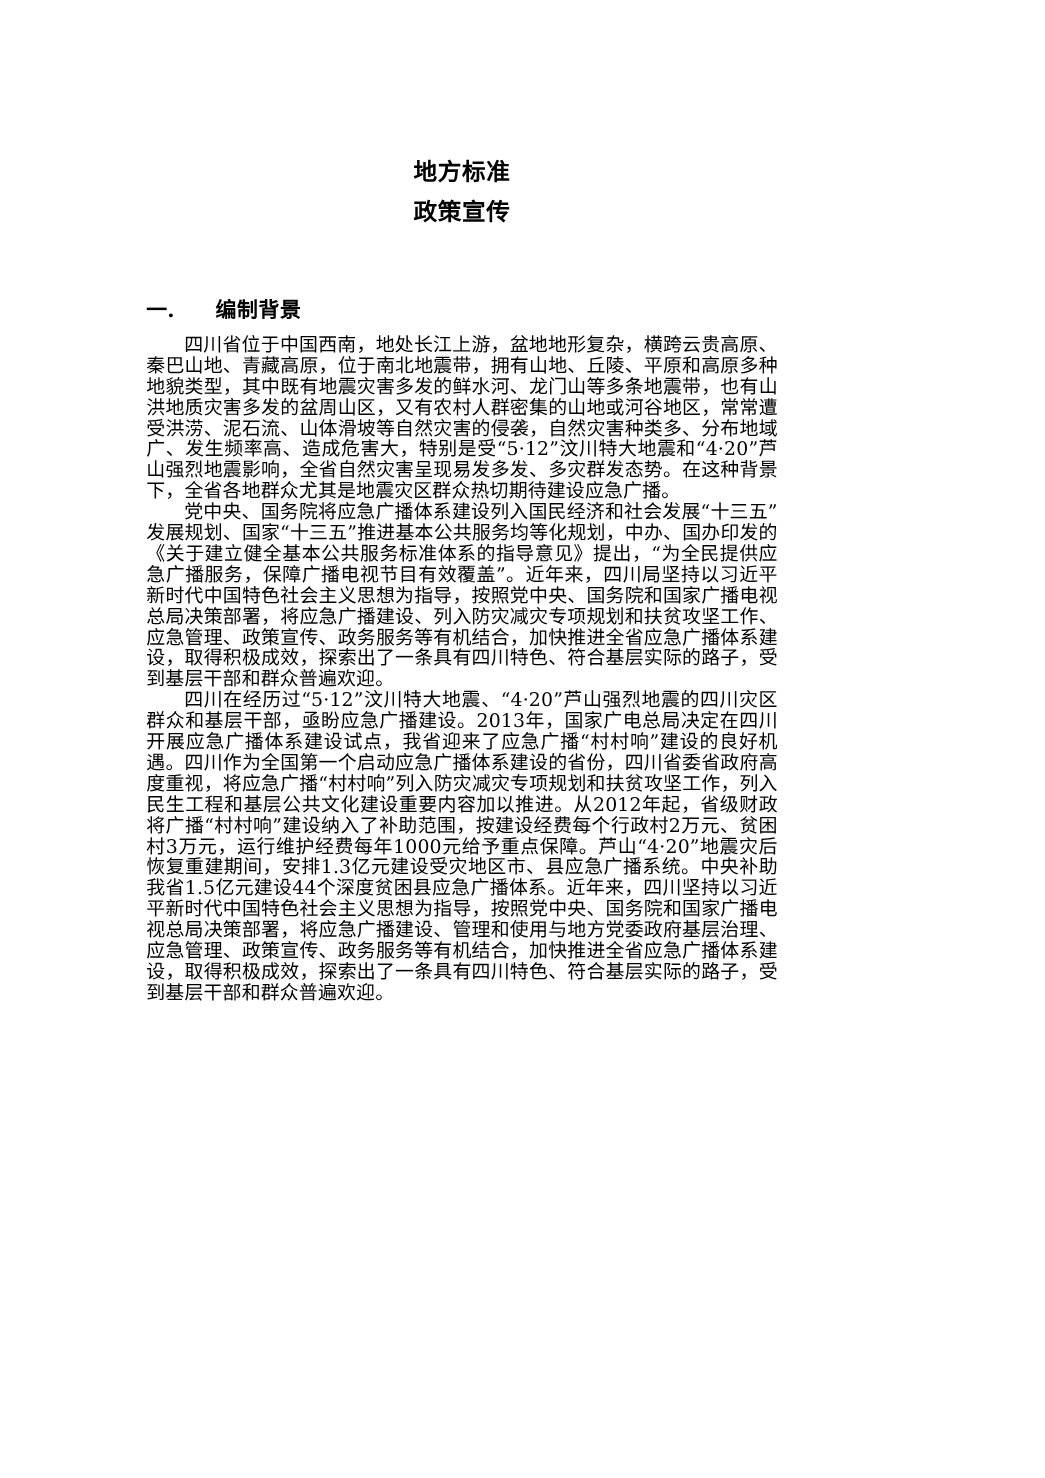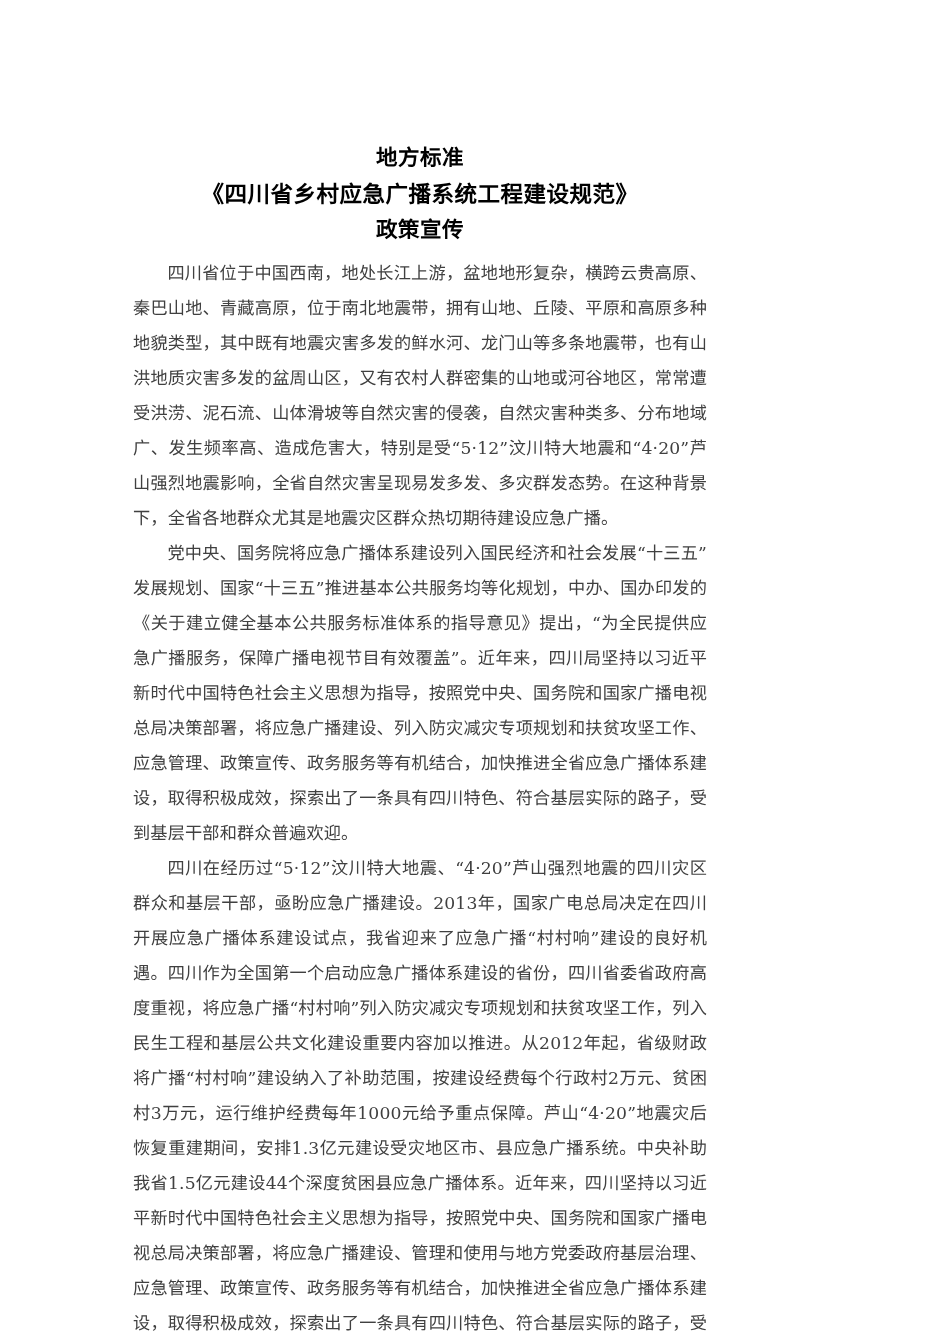--- a/index.html
+++ b/index.html
@@ -84,39 +84,41 @@
   
   .body-wrap {
     padding-left: 133px;
     padding-right: 133px;
     padding-top: 8px;
   }
   p.para {
     margin: 0;
     font-family: "DejaVu Serif", "Liberation Serif", serif;
     font-size: 17.2px;
-    line-height: 35px;
+    line-height: 19px;
     text-align: justify;
     text-justify: inter-ideograph;
     text-indent: 2em;
     letter-spacing: 0.15px;
-    color: #404040;
+    color: #000000;
   }
 </style>
 </head>
 <body>
 
 <div class="page">
 
   <div class="title-block">
     <div class="title-line">地方标准</div>
-    <div class="title-line main">《四川省乡村应急广播系统工程建设规范》</div>
     <div class="title-line">政策宣传</div>
   </div>
 
+  <div class="h1-section">
+    <span class="h1-num">一.</span><span class="h1-text">编制背景</span>
+  </div>
 
 
   <div class="body-wrap">
     <p class="para">四川省位于中国西南，地处长江上游，盆地地形复杂，横跨云贵高原、秦巴山地、青藏高原，位于南北地震带，拥有山地、丘陵、平原和高原多种地貌类型，其中既有地震灾害多发的鲜水河、龙门山等多条地震带，也有山洪地质灾害多发的盆周山区，又有农村人群密集的山地或河谷地区，常常遭受洪涝、泥石流、山体滑坡等自然灾害的侵袭，自然灾害种类多、分布地域广、发生频率高、造成危害大，特别是受“5·12”汶川特大地震和“4·20”芦山强烈地震影响，全省自然灾害呈现易发多发、多灾群发态势。在这种背景下，全省各地群众尤其是地震灾区群众热切期待建设应急广播。</p>
     <p class="para">党中央、国务院将应急广播体系建设列入国民经济和社会发展“十三五”发展规划、国家“十三五”推进基本公共服务均等化规划，中办、国办印发的《关于建立健全基本公共服务标准体系的指导意见》提出，“为全民提供应急广播服务，保障广播电视节目有效覆盖”。近年来，四川局坚持以习近平新时代中国特色社会主义思想为指导，按照党中央、国务院和国家广播电视总局决策部署，将应急广播建设、列入防灾减灾专项规划和扶贫攻坚工作、应急管理、政策宣传、政务服务等有机结合，加快推进全省应急广播体系建设，取得积极成效，探索出了一条具有四川特色、符合基层实际的路子，受到基层干部和群众普遍欢迎。</p>
     <p class="para">四川在经历过“5·12”汶川特大地震、“4·20”芦山强烈地震的四川灾区群众和基层干部，亟盼应急广播建设。2013年，国家广电总局决定在四川开展应急广播体系建设试点，我省迎来了应急广播“村村响”建设的良好机遇。四川作为全国第一个启动应急广播体系建设的省份，四川省委省政府高度重视，将应急广播“村村响”列入防灾减灾专项规划和扶贫攻坚工作，列入民生工程和基层公共文化建设重要内容加以推进。从2012年起，省级财政将广播“村村响”建设纳入了补助范围，按建设经费每个行政村2万元、贫困村3万元，运行维护经费每年1000元给予重点保障。芦山“4·20”地震灾后恢复重建期间，安排1.3亿元建设受灾地区市、县应急广播系统。中央补助我省1.5亿元建设44个深度贫困县应急广播体系。近年来，四川坚持以习近平新时代中国特色社会主义思想为指导，按照党中央、国务院和国家广播电视总局决策部署，将应急广播建设、管理和使用与地方党委政府基层治理、应急管理、政策宣传、政务服务等有机结合，加快推进全省应急广播体系建设，取得积极成效，探索出了一条具有四川特色、符合基层实际的路子，受到基层干部和群众普遍欢迎。</p>
   </div>
 
 </div>
 

